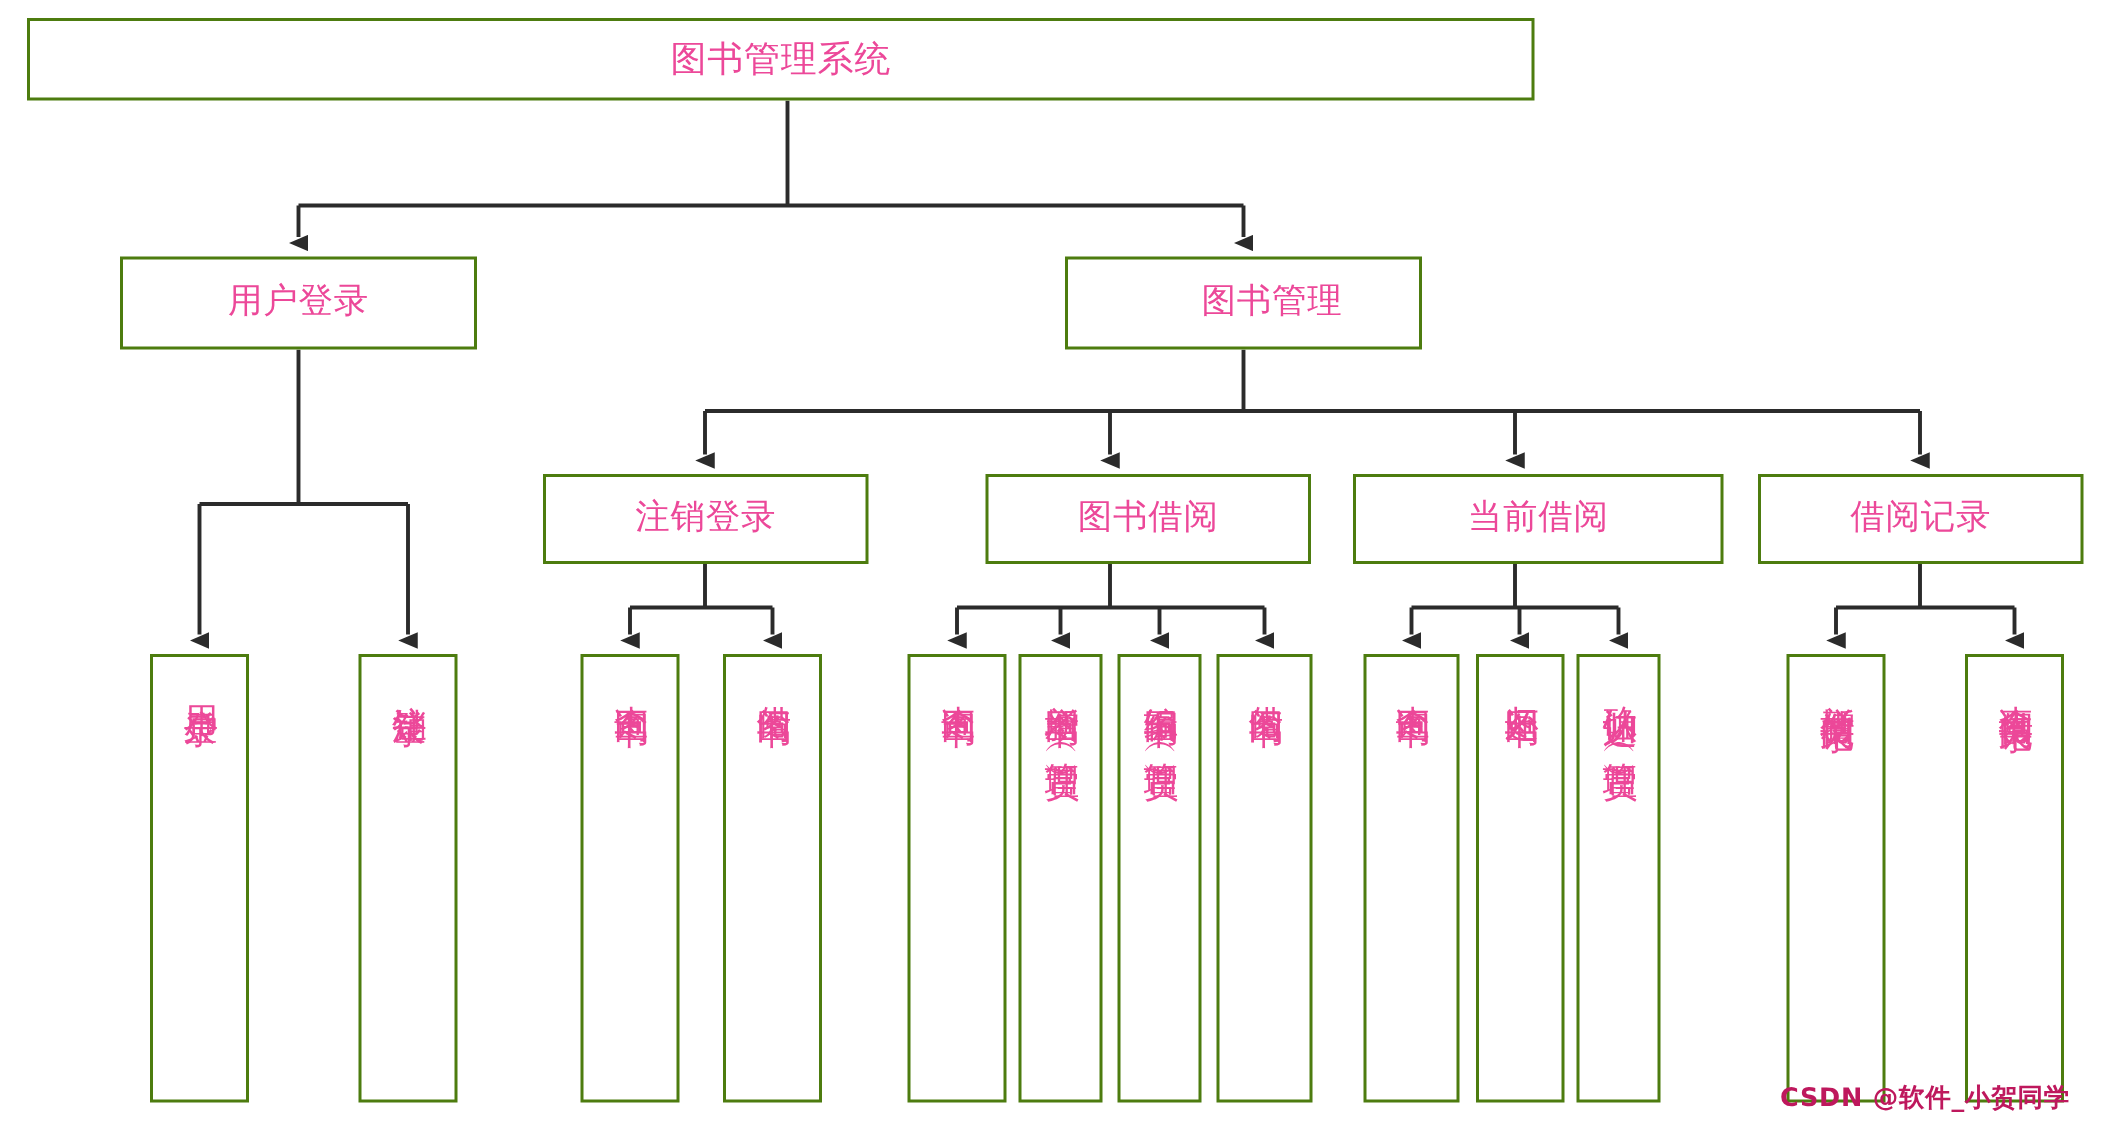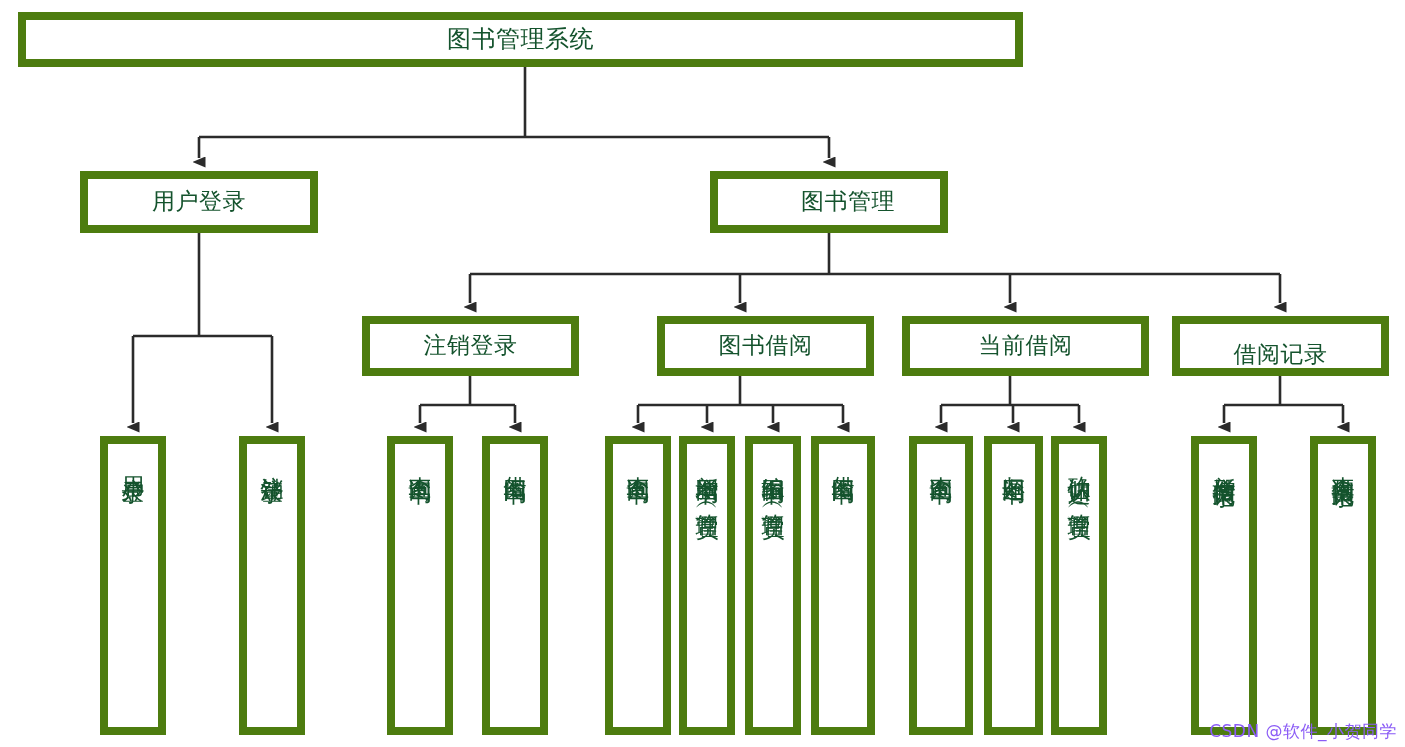--- a/index.html
+++ b/index.html
@@ -23,25 +23,25 @@
     left: 0;
     top: 0;
     width: 1405px;
     height: 747px;
     pointer-events: none;
   }
   .node {
     position: absolute;
     box-sizing: border-box;
     background: #ffffff;
-    border: 8px solid #4d7c0f;
+    border: 2px solid #4d7c0f;
     display: flex;
     align-items: center;
     justify-content: center;
-    color: #14532d;
+    color: #ec4899;
     z-index: 2;
   }
   .node .node-label {
     display: block;
     text-align: center;
     line-height: 1.18;
     white-space: pre-line;
   }
   .node.horiz .node-label {
     font-size: 23px;
@@ -60,27 +60,28 @@
   .node.vert .node-label {
     writing-mode: vertical-rl;
     text-orientation: upright;
     font-size: 23px;
     line-height: 1.0;
     letter-spacing: 2px;
     white-space: nowrap;
   }
   #watermark {
     position: absolute;
-    right: 8px;
+    right: 25px;
     bottom: 4px;
     font-size: 17px;
-    color: #8b5cf6;
+    color: #be185d;
     letter-spacing: 0.5px;
     z-index: 3;
     user-select: none;
+    font-weight: bold;
   }
 </style>
 </head>
 <body>
 
 <div id="diagram-root">
 
   <svg id="edge-layer" viewBox="0 0 1405 747" width="1405" height="747" xmlns="http://www.w3.org/2000/svg">
     <defs>
       <marker id="arrow" markerWidth="11" markerHeight="13" refX="1.5" refY="6.5" orient="auto" markerUnits="userSpaceOnUse">
@@ -144,21 +145,21 @@
 
   <div class="node horiz" style="left:362px; top:316px; width:217px; height:60px;">
     <span class="node-label">注销登录</span>
   </div>
   <div class="node horiz" style="left:632px; top:316px; width:217px; height:60px;margin-left:25px;">
     <span class="node-label">图书借阅</span>
   </div>
   <div class="node horiz" style="left:902px; top:316px; width:247px; height:60px;">
     <span class="node-label">当前借阅</span>
   </div>
-  <div class="node horiz" style="left:1172px; top:316px; width:217px; height:60px;align-items:flex-end;">
+  <div class="node horiz" style="left:1172px; top:316px; width:217px; height:60px;">
     <span class="node-label">借阅记录</span>
   </div>
 
   <div class="node vert" style="left:100px; top:436px; width:66px; height:299px;">
     <span class="node-label">用户登录</span>
   </div>
   <div class="node vert" style="left:239px; top:436px; width:66px; height:299px;">
     <span class="node-label">注销登录</span>
   </div>
   <div class="node vert" style="left:387px; top:436px; width:66px; height:299px;">

